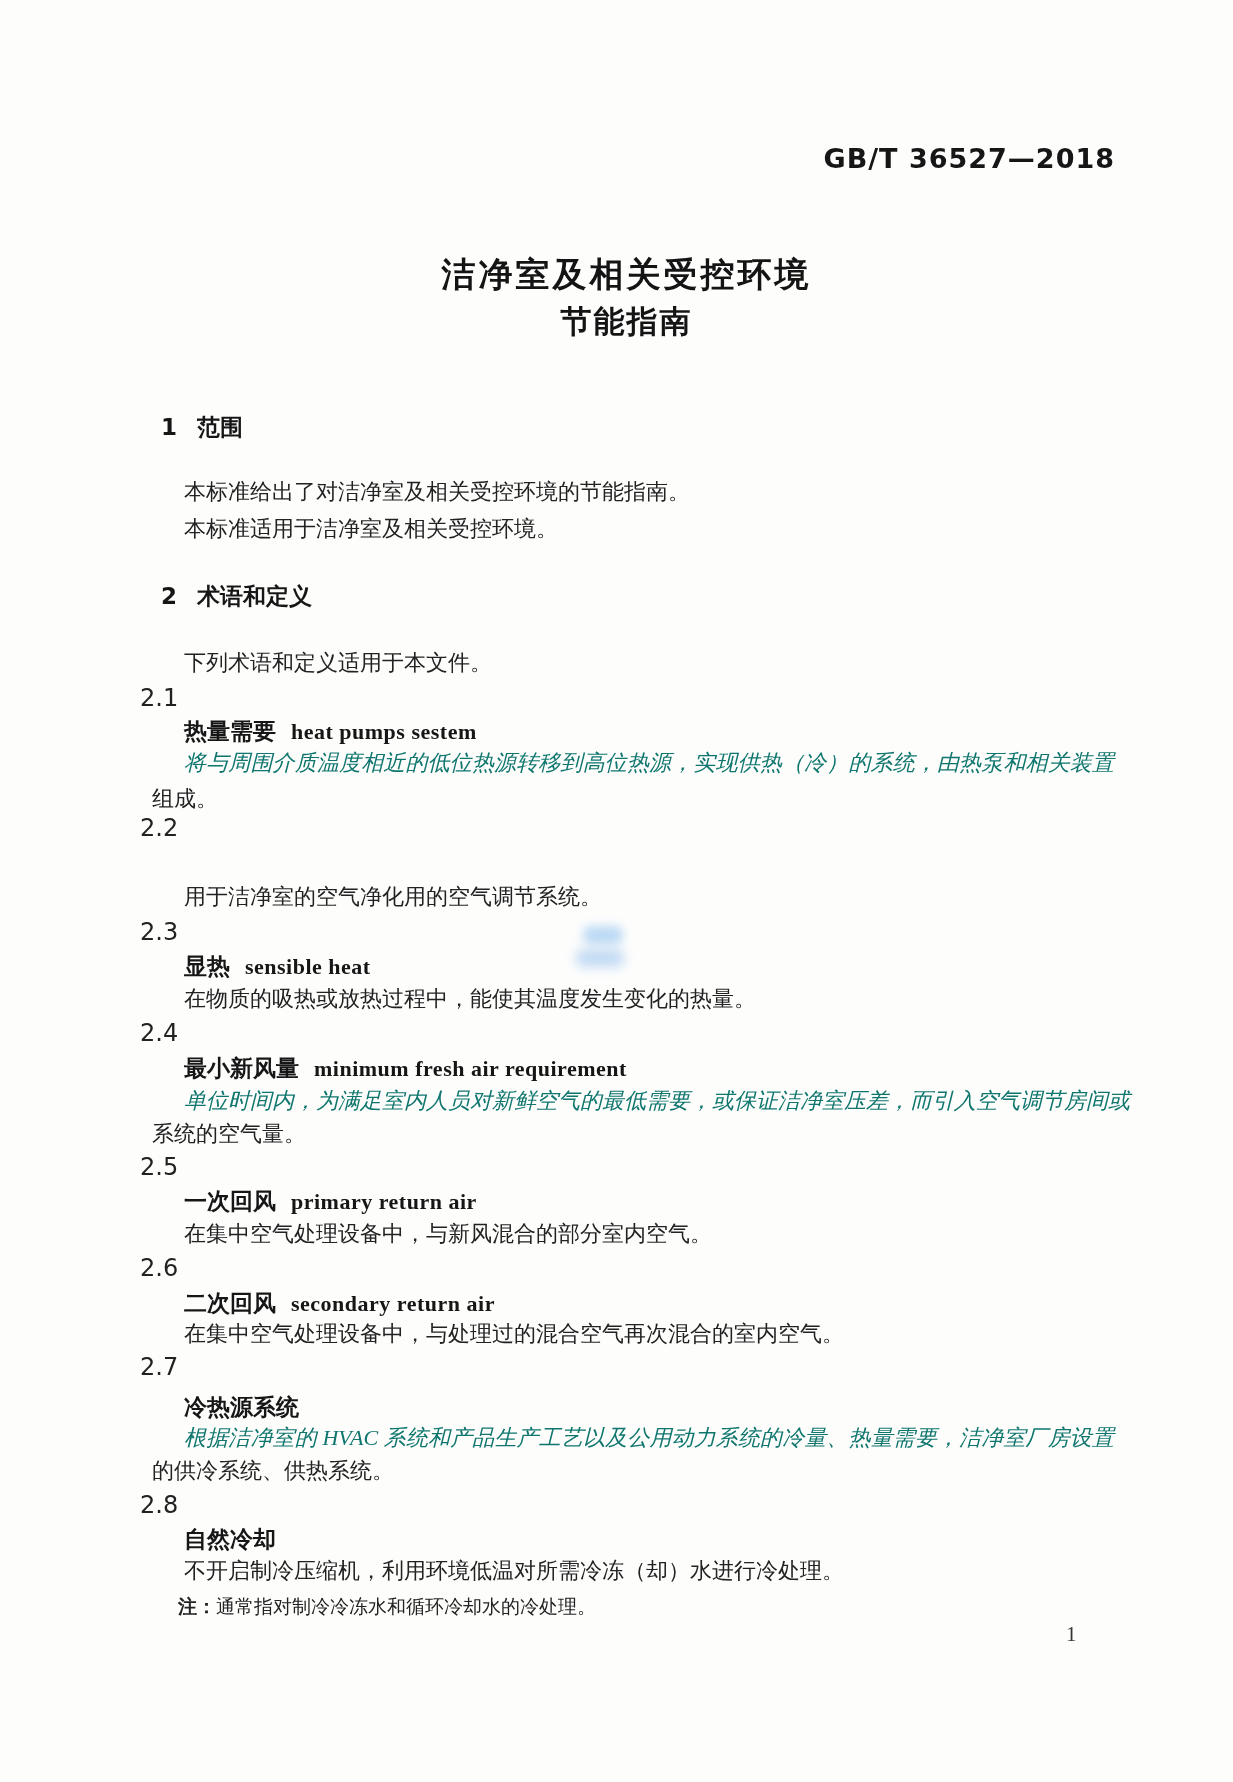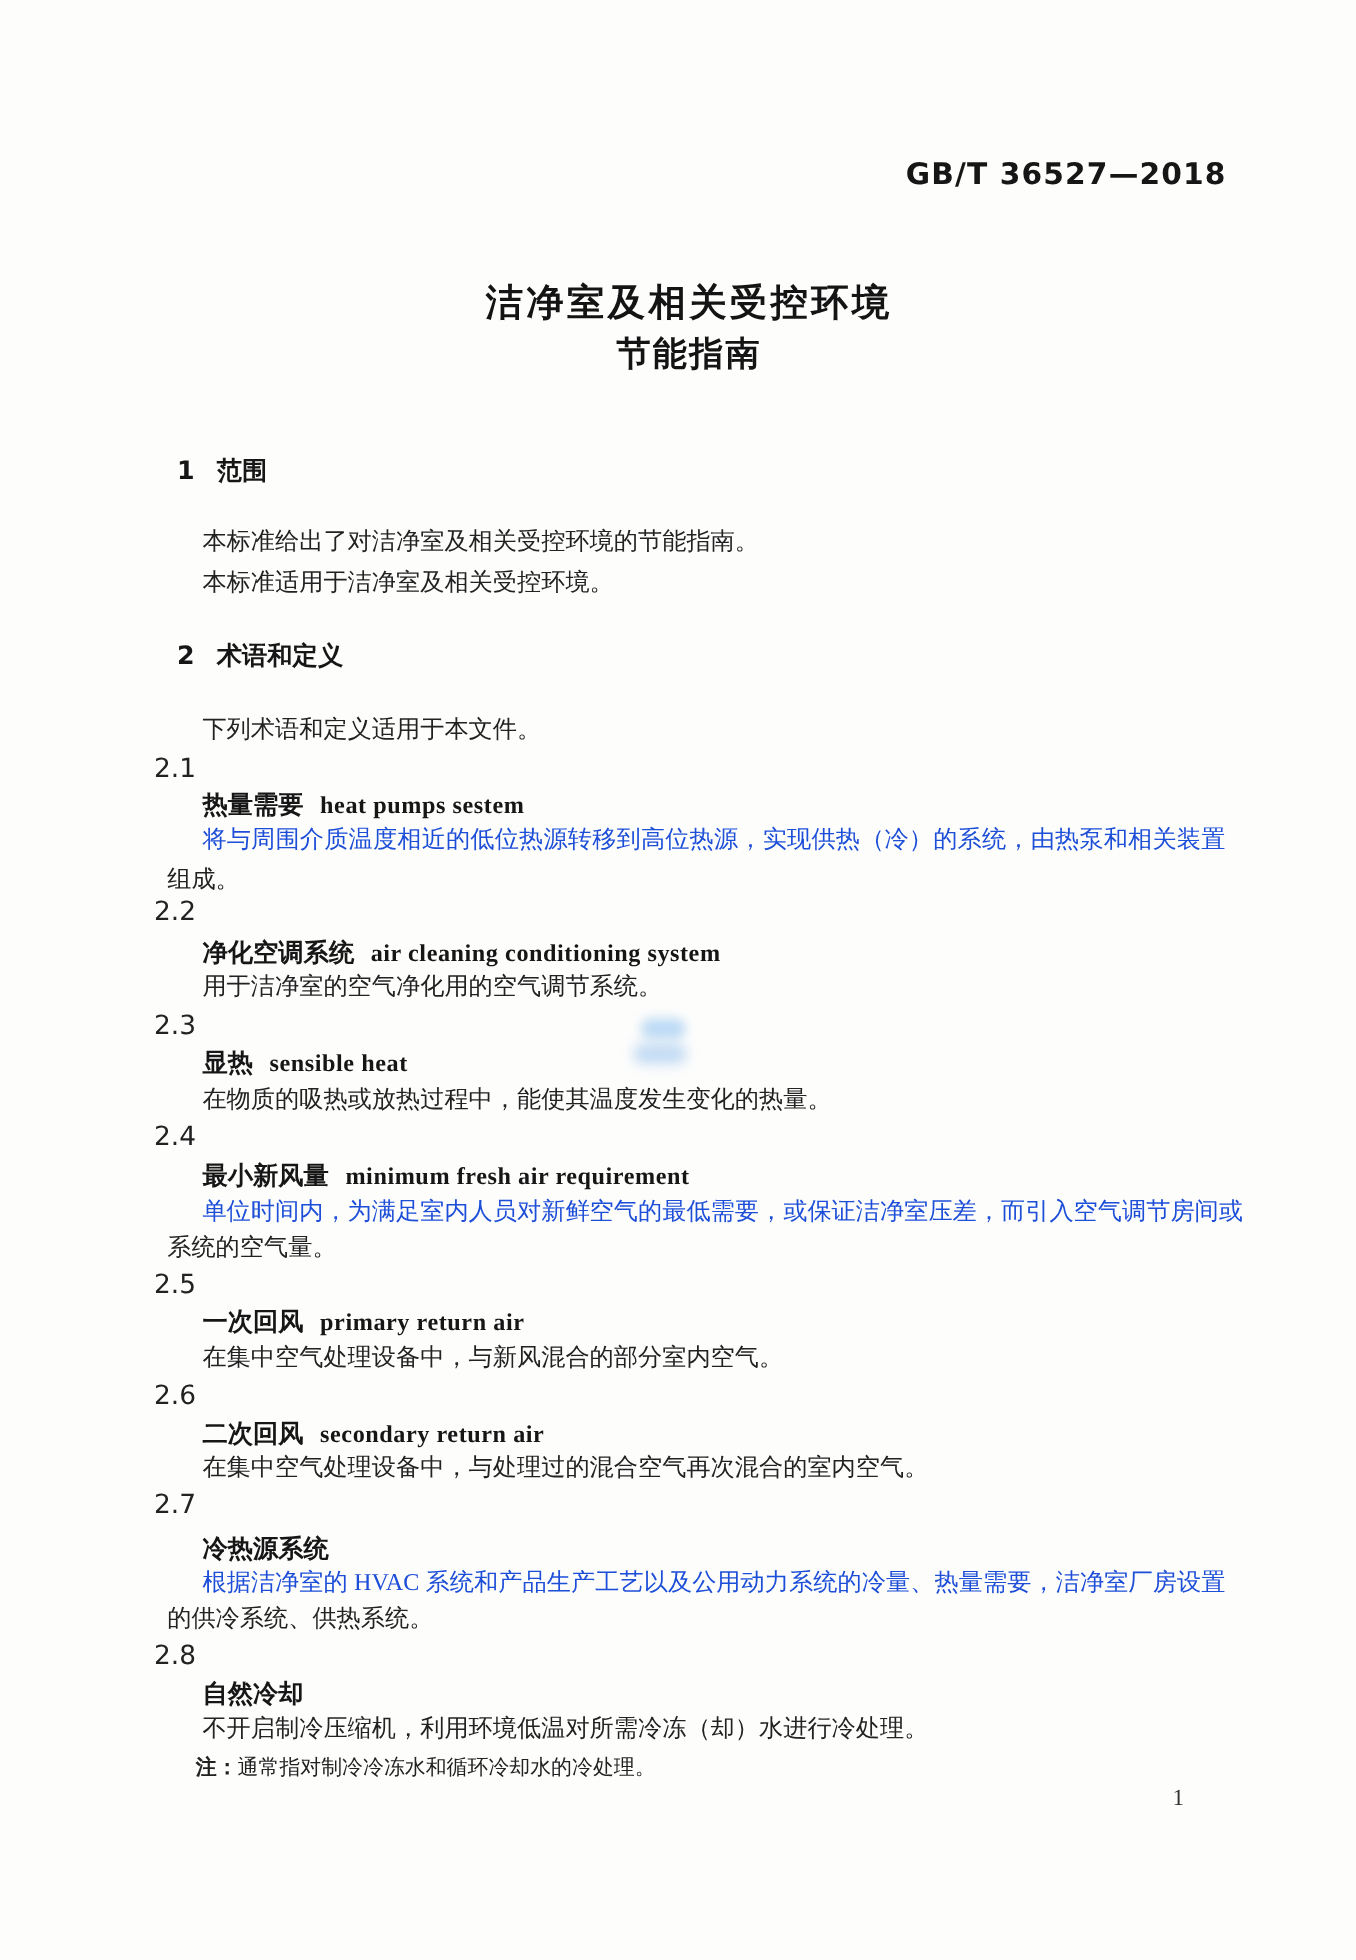--- a/index.html
+++ b/index.html
@@ -80,25 +80,26 @@
     left:184px;
     font-size:22px;
     line-height:30px;
     color:#222;
     white-space:nowrap;
   }
   .body-just{
     left:140px; width:974px;
     font-size:22px;
     line-height:30px;
-    color:#1d4ed8;
+    color:#0f766e;
     text-indent:44px;
     text-align:justify;
     text-align-last:justify;
     white-space:nowrap;
+    font-style:italic;
   }
   .body-cont{
     left:152px;
     font-size:22px;
     line-height:30px;
     color:#222;
     white-space:nowrap;
   }
   
   .note{
@@ -141,23 +142,20 @@
   <div class="abs body-line" style="top:648px">下列术语和定义适用于本文件。</div>
 
   <div class="abs tnum" style="top:684px">2.1</div>
   <div class="abs term" style="top:716px">
     <span>热量需要</span><span class="en">heat pumps sestem</span>
   </div>
   <div class="abs body-just" style="top:748px">将与周围介质温度相近的低位热源转移到高位热源，实现供热（冷）的系统，由热泵和相关装置</div>
   <div class="abs body-cont" style="top:784px">组成。</div>
 
   <div class="abs tnum" style="top:814px">2.2</div>
-  <div class="abs term" style="top:851px">
-    <span>净化空调系统</span><span class="en">air cleaning conditioning system</span>
-  </div>
   <div class="abs body-line" style="top:882px">用于洁净室的空气净化用的空气调节系统。</div>
 
   <div class="abs tnum" style="top:918px">2.3</div>
   <div class="abs term" style="top:951px">
     <span>显热</span><span class="en">sensible heat</span>
   </div>
   <div class="abs body-line" style="top:984px">在物质的吸热或放热过程中，能使其温度发生变化的热量。</div>
 
   <div class="abs tnum" style="top:1019px">2.4</div>
   <div class="abs term" style="top:1053px">

